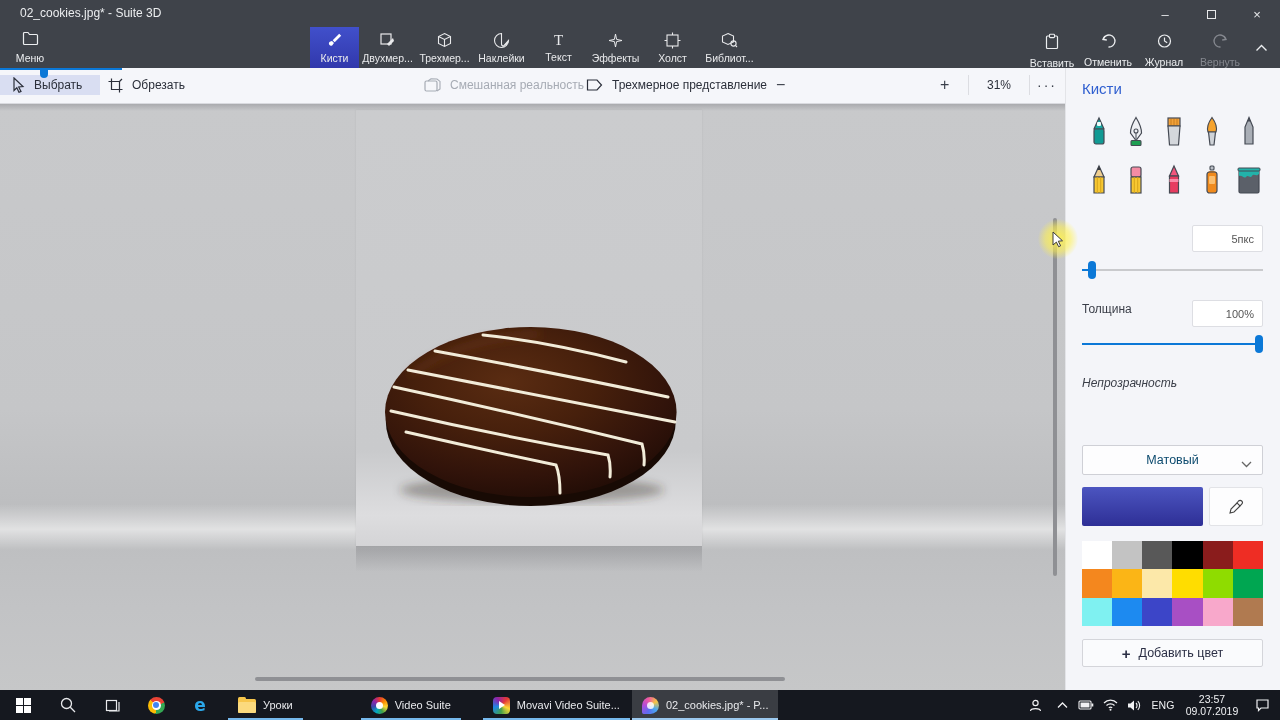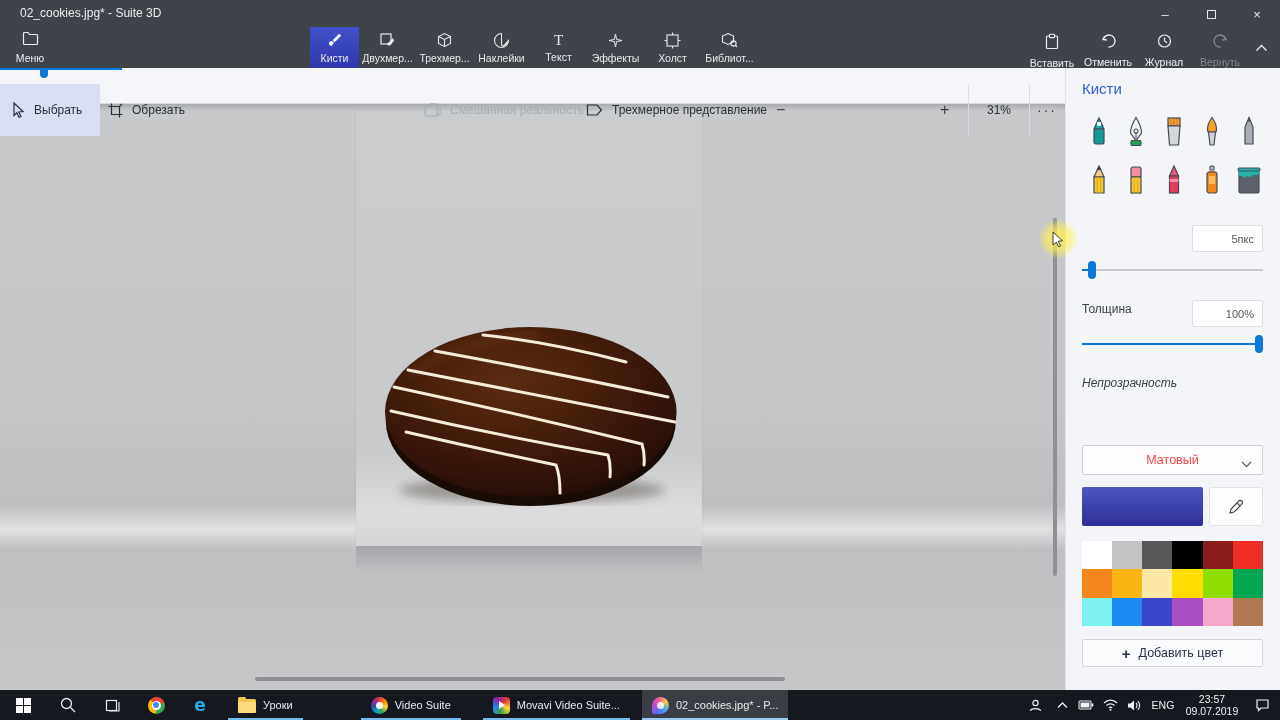--- a/index.html
+++ b/index.html
@@ -31,21 +31,21 @@
   .top-actions { position:absolute; right:6px; top:0; height:40px; display:flex; align-items:flex-start; }
   .action { width:56px; height:40px; display:flex; flex-direction:column; align-items:center; padding-top:5px; color:#eceef0; }
   .action .lbl { font-size:10.5px; margin-top:3px; white-space:nowrap; }
   .action.disabled { color:#85888f; }
   .chevron-up-btn { width:26px; height:40px; display:flex; align-items:center; justify-content:center; }
 
   
   .middle { position:absolute; top:68px; left:0; width:1280px; height:622px; display:flex; }
   .left-col { width:1065px; height:622px; position:relative; }
   .ribbon { position:absolute; left:0; top:0; width:1065px; height:36px; background:#f5f6fa; border-bottom:1px solid #d9dadf; z-index:10; }
-  .rb-item { position:absolute; top:16px; height:52px; display:flex; align-items:center; gap:9px; color:#2b2f3a; font-size:12px; white-space:nowrap; }
+  .rb-item { position:absolute; top:7px; height:20px; display:flex; align-items:center; gap:9px; color:#2b2f3a; font-size:12px; white-space:nowrap; }
   .rb-item.grayed { color:#a6abb4; }
   .rb-sel { left:0; width:100px; padding-left:12px; background:#d9def2; }
   .rb-crop { left:108px; }
   .rb-magic { left:210px; }
   .rb-mixed { left:424px; }
   .rb-3dview { left:586px; }
   .rb-zoomout { left:776px; }
   .rb-zslider { left:806px; top:17px; width:122px; height:2px; background:var(--accent); }
   .rb-zthumb { position:absolute; left:40px; top:-8px; width:8px; height:18px; border-radius:4px; background:var(--accent); }
   .rb-zoomin { left:940px; }
@@ -82,21 +82,21 @@
 
   .fld-label { position:absolute; left:16px; font-size:12px; color:#3a3e48; }
   .fld-box { position:absolute; left:126px; width:71px; height:27px; background:#fff; border:1px solid #dddee3; border-radius:2px;
     font-size:11px; color:#555; display:flex; align-items:center; justify-content:flex-end; padding-right:8px; }
   .slider { position:absolute; left:16px; width:181px; height:18px; }
   .slider .track { position:absolute; left:0; top:8px; width:100%; height:2px; background:#c9cacd; }
   .slider .fill { position:absolute; left:0; top:8px; height:2px; background:var(--accent); }
   .slider .thumb { position:absolute; top:0; width:8px; height:18px; border-radius:4px; background:var(--accent); }
 
   .finish-dd { position:absolute; left:16px; top:377px; width:181px; height:30px; background:#fdfdfe; border:1px solid #cfd0d6; border-radius:2px;
-    display:flex; align-items:center; justify-content:center; font-size:12.5px; color:#ef4444; }
+    display:flex; align-items:center; justify-content:center; font-size:12.5px; color:#0c4a6e; }
   .finish-dd .dd-chev { position:absolute; right:10px; top:11px; }
 
   .cur-color { position:absolute; left:16px; top:419px; width:121px; height:39px; border-radius:2px; }
   .eyedrop-btn { position:absolute; left:143px; top:419px; width:54px; height:39px; background:#fdfdfe; border:1px solid #e2e3e7; border-radius:2px;
     display:flex; align-items:center; justify-content:center; }
   .palette { position:absolute; left:16px; top:473px; width:181px; height:85px; display:grid; grid-template-columns:repeat(6,1fr); grid-template-rows:repeat(3,1fr); }
   .palette .swatch { width:100%; height:100%; }
   .add-color { position:absolute; left:16px; top:571px; width:181px; height:28px; background:#fafbfd; border:1px solid #d4d5da; border-radius:2px;
     display:flex; align-items:center; justify-content:center; gap:8px; font-size:12.5px; color:#2b2f45; }
   .add-color .plus { font-size:15px; font-weight:bold; color:#2b2f45; }
@@ -551,21 +551,21 @@
   <div class="tb-item tb-app running" style="margin-left:58px;">
     <span class="vs-ic"></span>
     <span>Video Suite</span>
   </div>
 
   <div class="tb-item tb-app running" style="margin-left:22px;">
     <span class="mv-ic"></span>
     <span>Movavi Video Suite...</span>
   </div>
 
-  <div class="tb-item tb-app running active" style="margin-left:12px;">
+  <div class="tb-item tb-app running active" style="margin-left:2px;">
     <span class="p3d-ic"></span>
     <span>02_cookies.jpg* - P...</span>
   </div>
 
   <div class="tb-spacer"></div>
 
   <div class="tray">
     <div class="tray-item" style="width:30px;">
       <svg width="15" height="15" viewBox="0 0 15 15">
           <circle cx="7.5" cy="5" r="2.6" fill="none" stroke="#f0f1f3" stroke-width="1.2"></circle>

